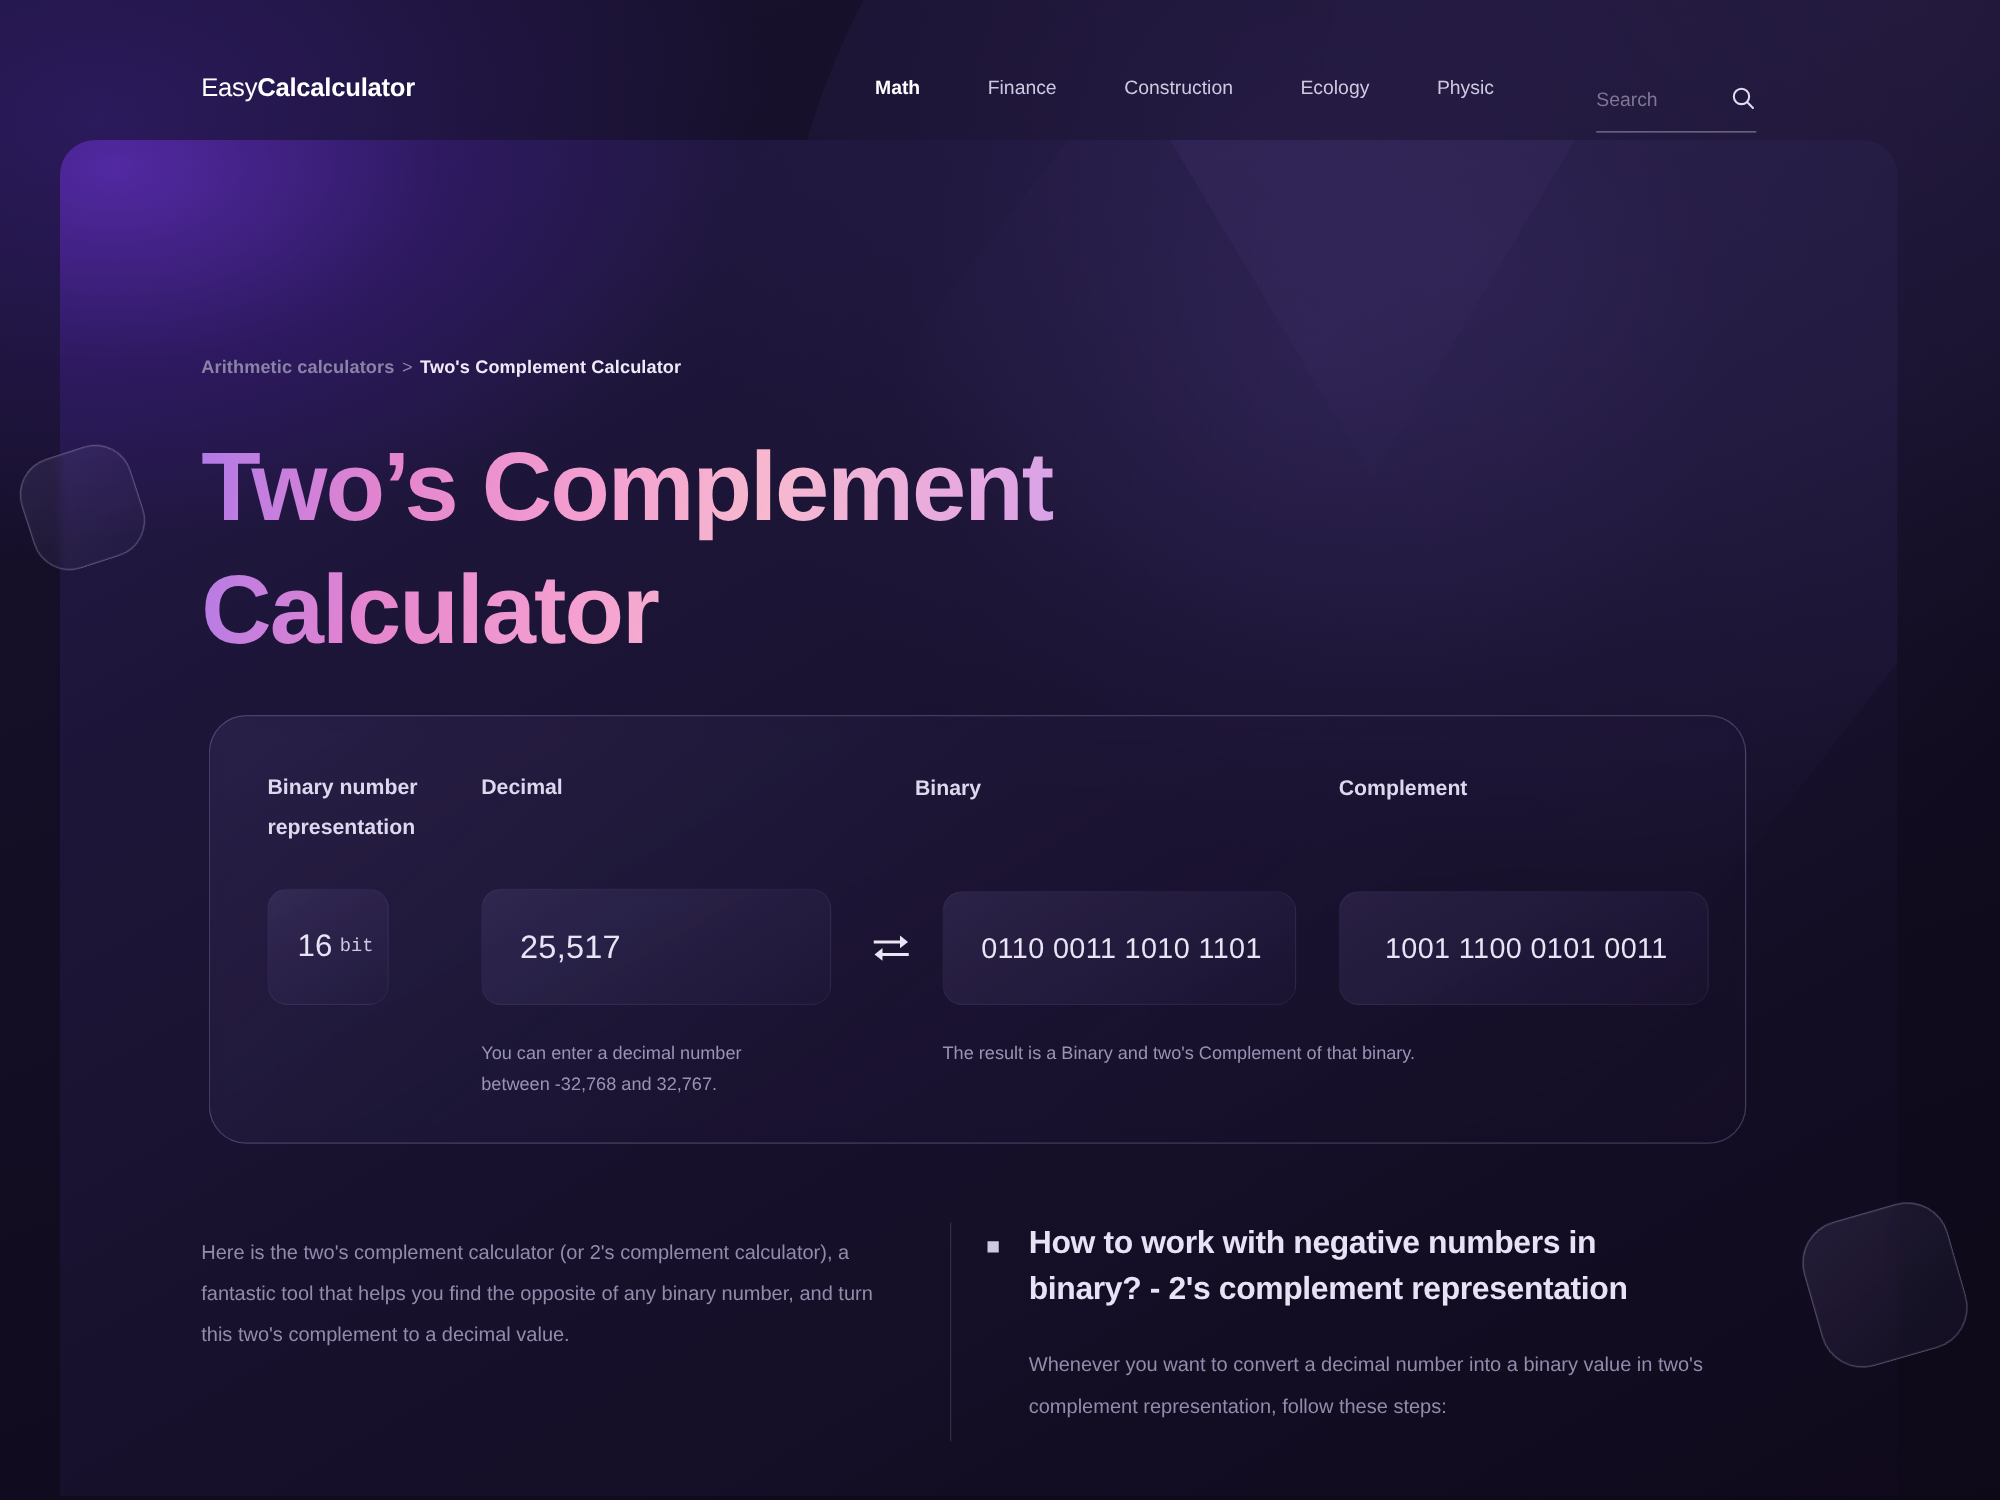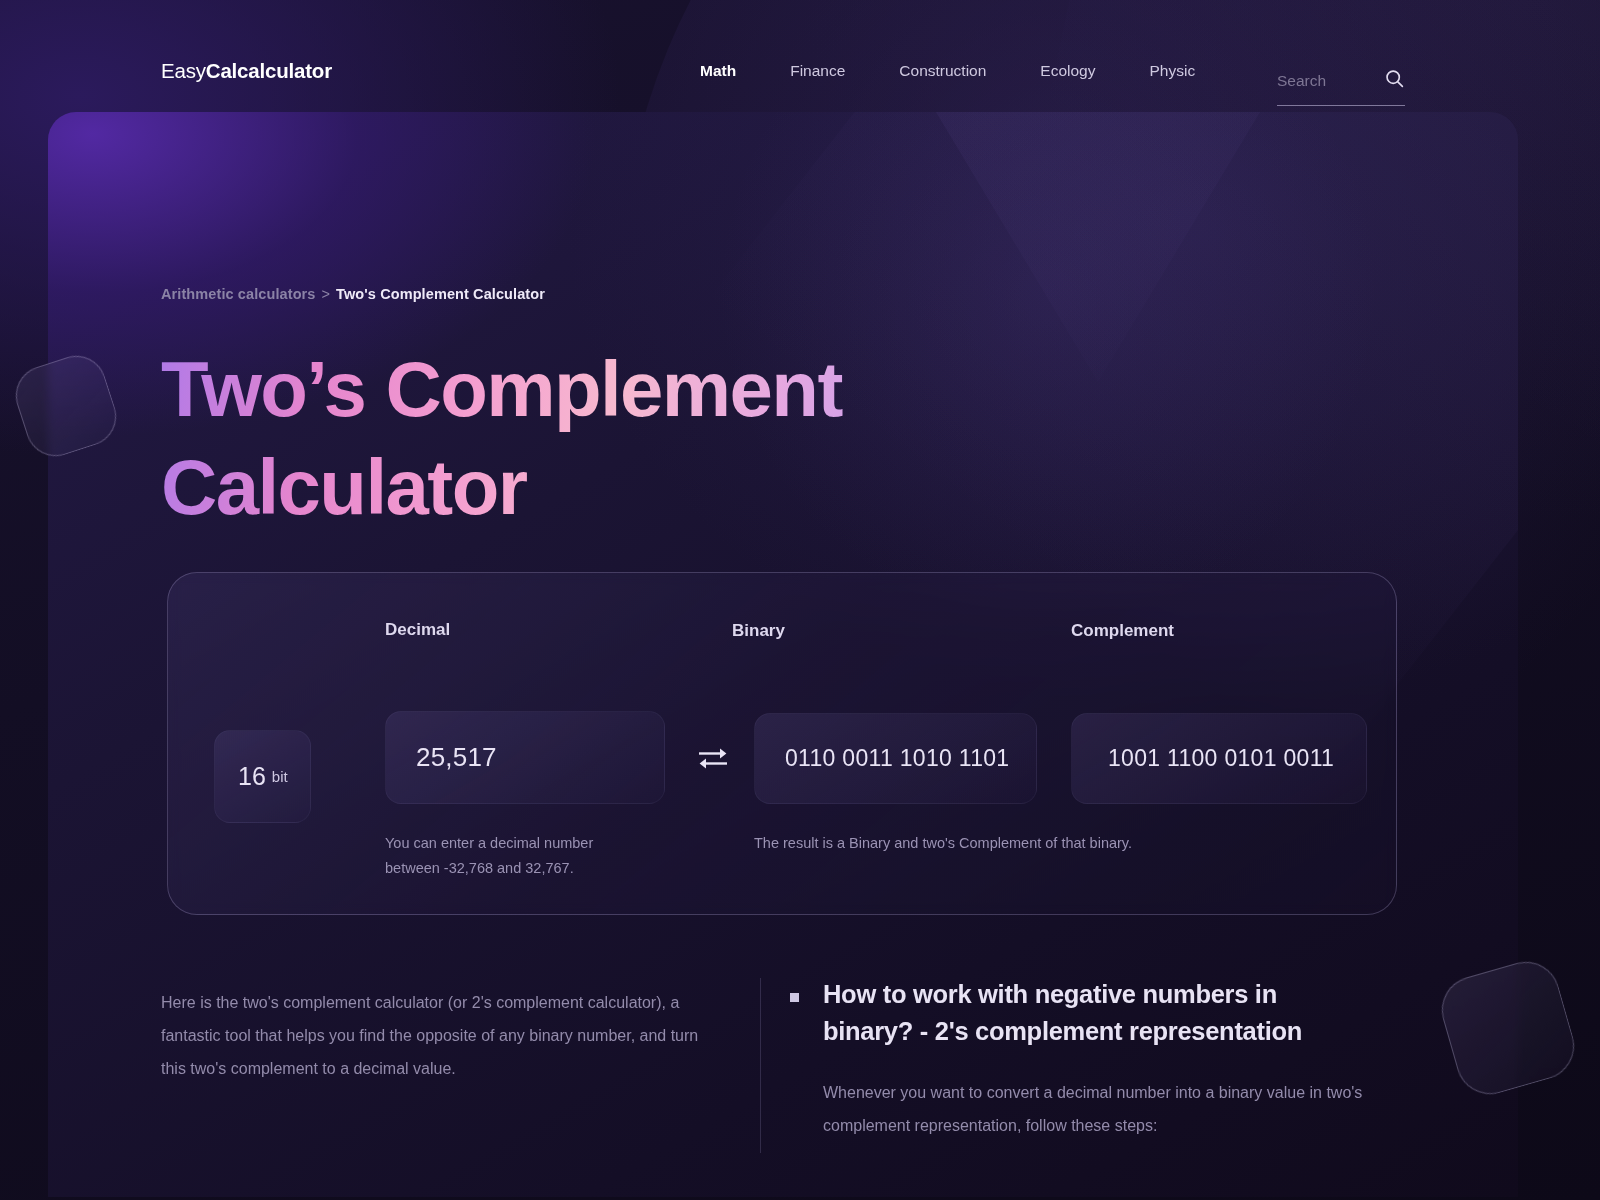--- a/index.html
+++ b/index.html
@@ -158,24 +158,24 @@
     position:absolute;
     border-radius:16px;
     background:linear-gradient(150deg, rgba(128,112,186,.16), rgba(62,52,104,.09));
     border:1px solid rgba(160,150,200,.07);
     display:flex; align-items:center;
     font-family:"Liberation Sans", sans-serif;
     color:#e9e4f5; cursor:text;
   }
   #box-bits {
     left:46px; top:138px; width:97px; height:93px;
-    justify-content:flex-start; padding-left:23px;margin-top:19px;
+    justify-content:flex-start; padding-left:23px;
   }
   #box-bits .num { font-size:25px; font-weight:400; }
-  #box-bits .unit { font-size:15px; font-weight:400; margin-left:6px; color:#cfc8e2; }
+  #box-bits .unit { font-size:15px; font-weight:400; margin-left:6px; color:#cfc8e2;font-family:Liberation Mono, monospace; }
 
   #box-decimal {
     left:217px; top:138px; width:280px; height:93px; padding-left:30px;
     font-size:26px; letter-spacing:.2px;
   }
   #box-binary {
     left:586px; top:140px; width:283px; height:91px; padding-left:30px;
     font-size:23px; letter-spacing:.3px;
   }
   #box-complement {
@@ -271,20 +271,21 @@
 <div id="breadcrumb">
   <span class="crumb-link">Arithmetic calculators</span>
   <span class="crumb-sep">&gt;</span>
   <span class="crumb-cur">Two's Complement Calculator</span>
 </div>
 
 <h1 id="page-title">Two’s Complement Calculator</h1>
 
 <div id="calc-card">
 
+  <div class="field-label" id="label-bitrep">Binary number representation</div>
   <div class="field-label" id="label-decimal">Decimal</div>
   <div class="field-label" id="label-binary">Binary</div>
   <div class="field-label" id="label-complement">Complement</div>
 
   <div class="value-box" id="box-bits">
     <span class="num">16</span>
     <span class="unit">bit</span>
   </div>
 
   <div class="value-box" id="box-decimal">25,517</div>

